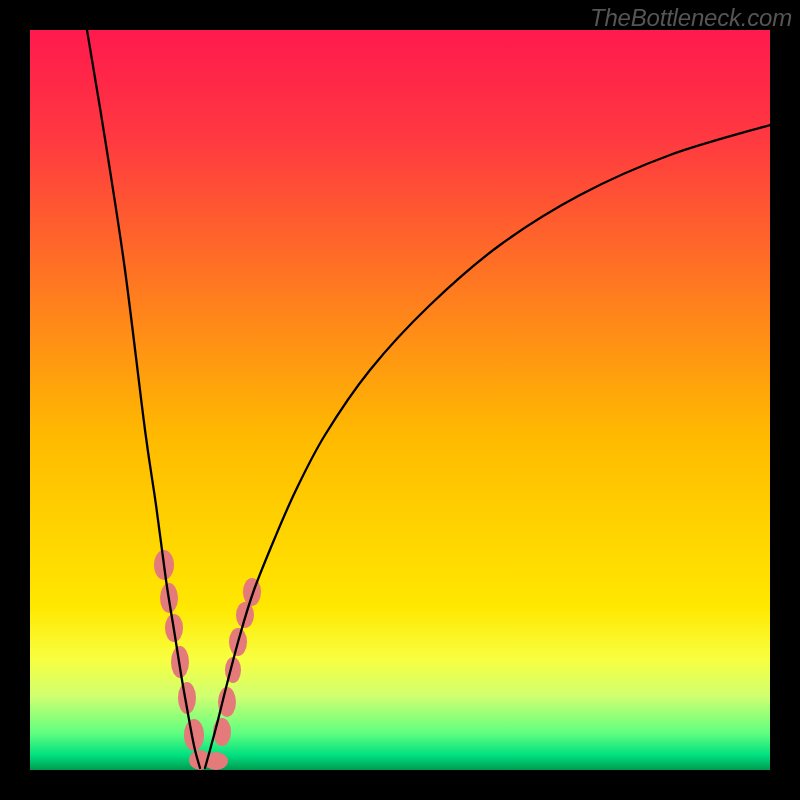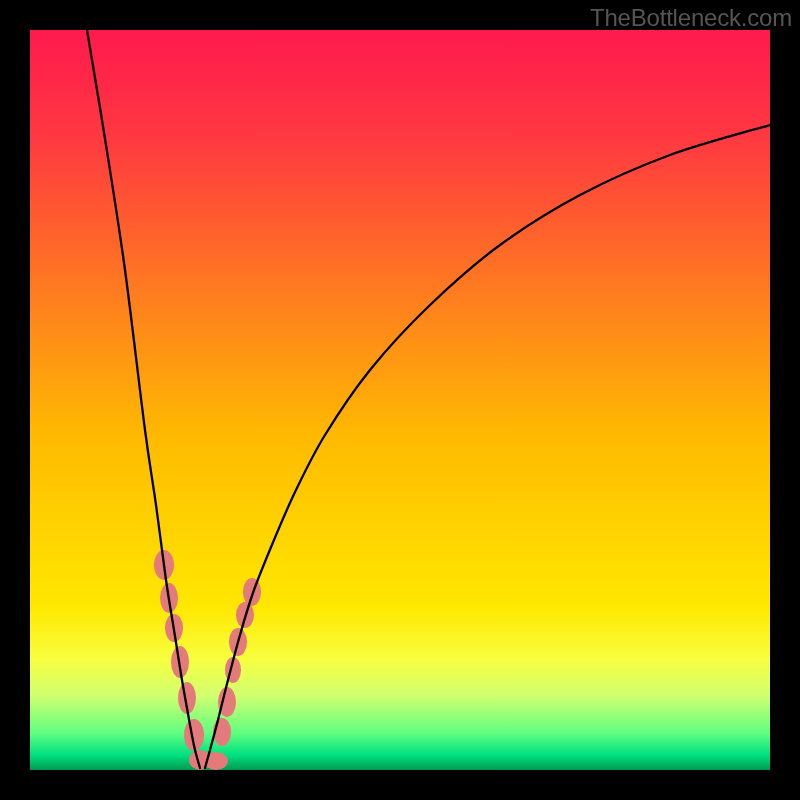--- a/index.html
+++ b/index.html
@@ -9,20 +9,21 @@
     height: 800px;
     overflow: hidden;
     background: #000;
     font-family: Arial, Helvetica, sans-serif;
   }
   .frame {
     position: relative;
     width: 800px;
     height: 800px;
     background: #000;
+    font-style: italic;
   }
   .plot {
     position: absolute;
     left: 30px;
     top: 30px;
     width: 740px;
     height: 740px;
     
     background: linear-gradient(
       to bottom,

